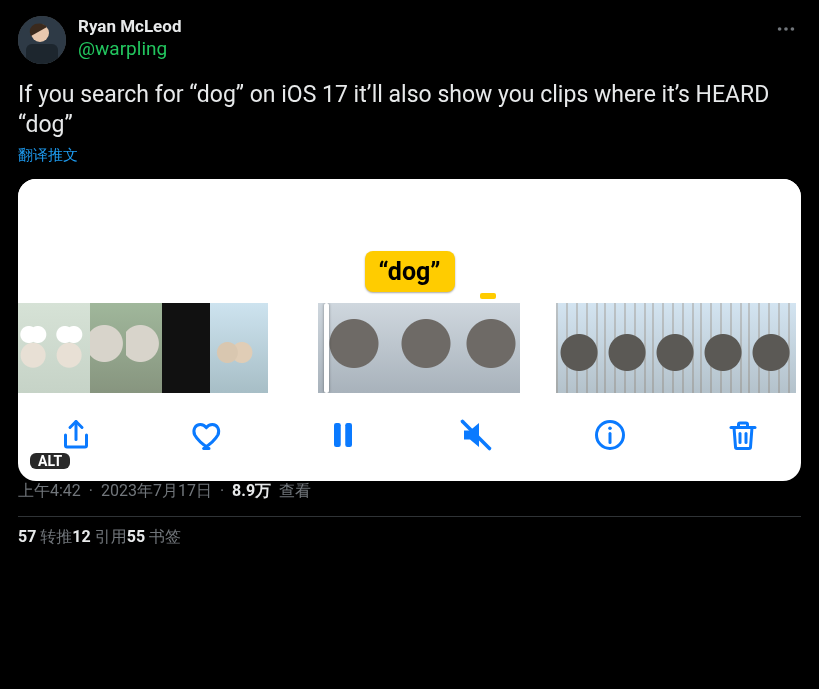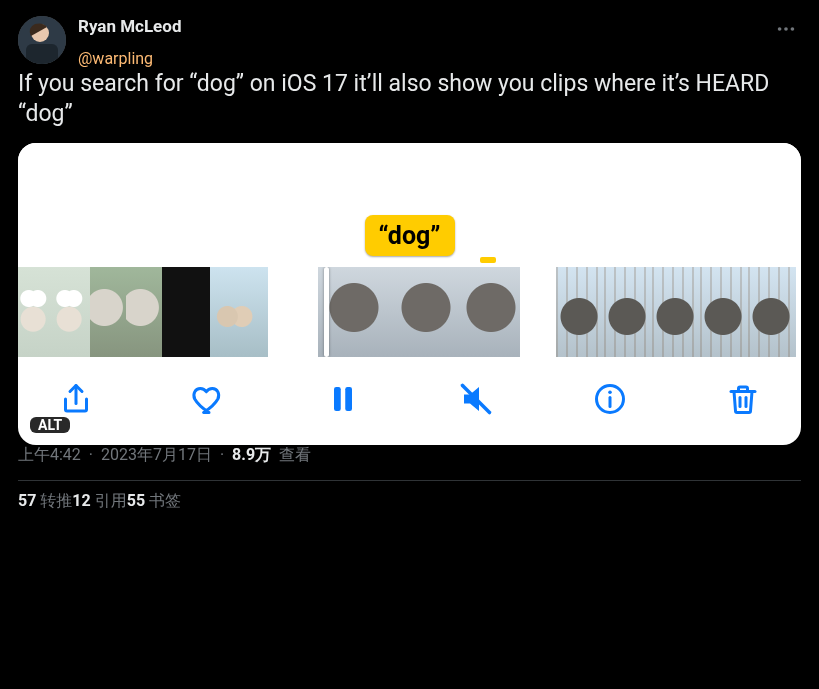--- a/index.html
+++ b/index.html
@@ -27,27 +27,28 @@
     height: 48px;
     border-radius: 50%;
     background: #555 center/cover no-repeat;
     flex: none;
     margin-right: 12px;
     overflow: hidden;
   }
   .avatar svg { width: 48px; height: 48px; display:block; }
   .name-block { display: flex; flex-direction: column; line-height: 1.25; }
   .display-name { font-weight: 700; font-size: 17px; color: #e7e9ea; }
-  .handle { font-size: 16px; color: #fdba74; margin-top: 12px; }
+  .handle { font-size: 19px; color: #22c55e; }
   .more {
     position: absolute; right: 0; top: -2px;
     color: #71767b; font-size: 20px; letter-spacing: 2px;
     padding: 4px 4px;
   }
   .body-text {
+    margin-top: 16px;
     font-size: 23px;
     line-height: 1.3;
     color: #e7e9ea;
     word-wrap: break-word;
   }
   .translate {
     margin-top: 6px;
     font-size: 15px;
     color: #1d9bf0;
   }
@@ -200,20 +201,21 @@
     <div class="more">
       <svg width="22" height="22" viewBox="0 0 24 24">
           <circle cx="5" cy="12" r="2" fill="#71767b"></circle>
           <circle cx="12" cy="12" r="2" fill="#71767b"></circle>
           <circle cx="19" cy="12" r="2" fill="#71767b"></circle>
         </svg>
     </div>
   </div>
 
   <div class="body-text">If you search for “dog” on iOS 17 it’ll also show you clips where it’s HEARD “dog”</div>
+  <div class="translate">翻译推文</div>
 
   <div class="media">
     <div class="media-top"></div>
     <div class="bubble">“dog”</div>
     <div class="tick"></div>
 
     <div class="strip-wrap">
       <div class="strip">
         <div class="clip dog1" style="width:36px"></div>
         <div class="clip dog1" style="width:36px"></div>

